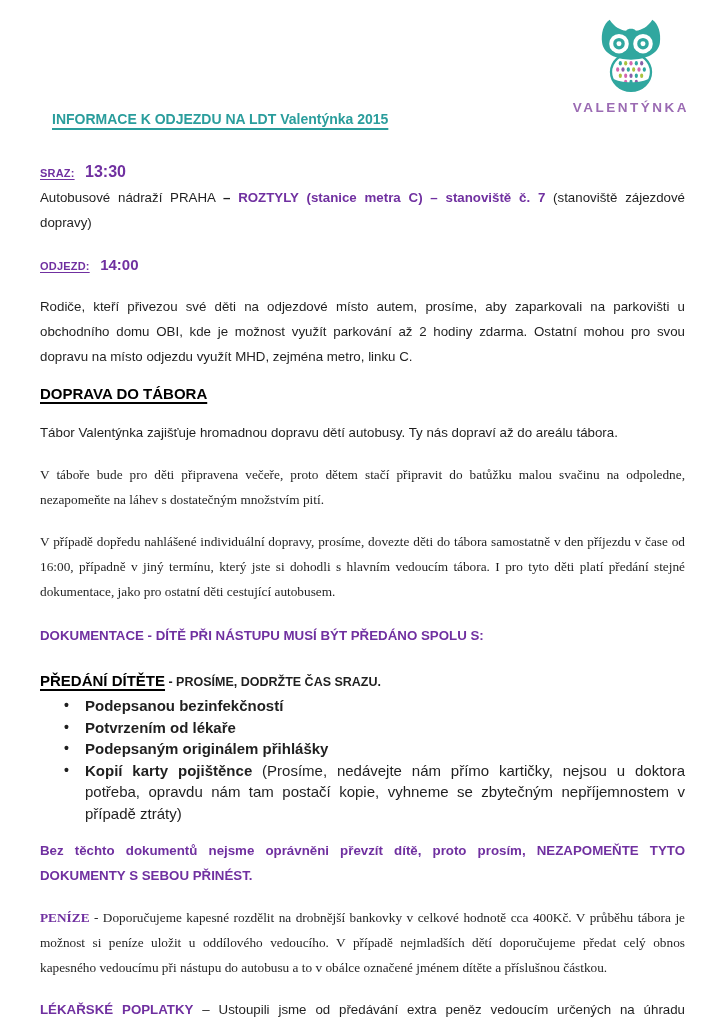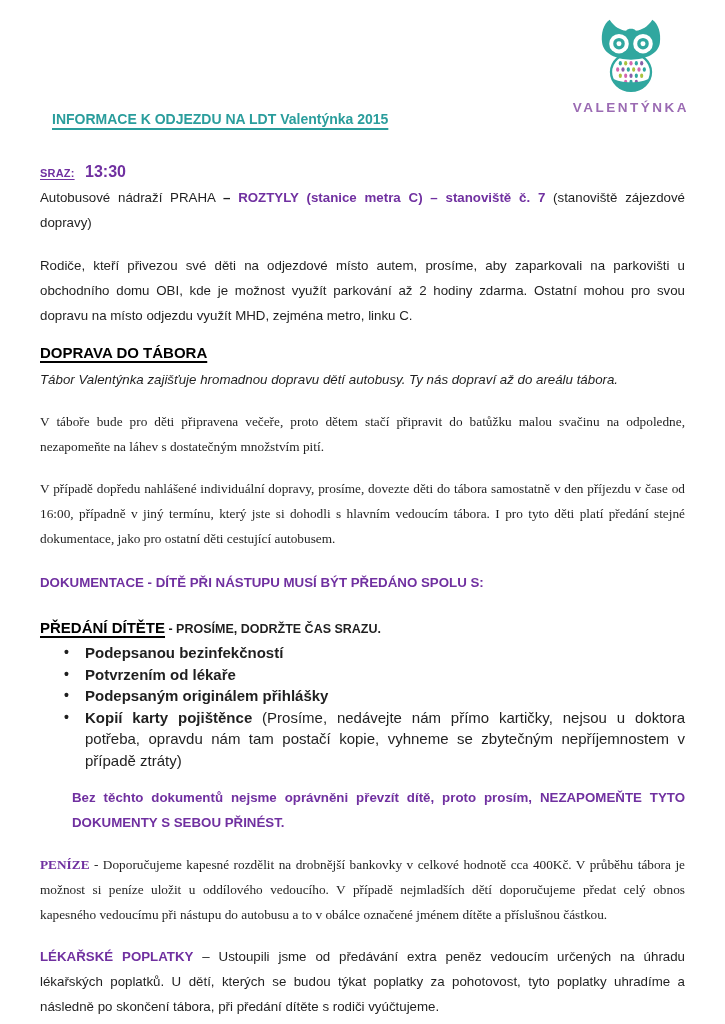--- a/index.html
+++ b/index.html
@@ -48,21 +48,21 @@
   ul.docs{list-style:none;margin:2px 0 0 0;padding:0;}
   ul.docs li{
     position:relative;padding-left:45px;font-size:15px;line-height:21.5px;
     text-align:justify;
   }
   ul.docs li::before{
     content:"•";position:absolute;left:24px;top:0;font-size:14px;font-weight:700;
   }
   
   .inline-h{font-size:15px;}
-  .warn{color:#7030a0;font-weight:700;margin-left:32px;}
+  .warn{color:#7030a0;font-weight:700;}
 </style>
 </head>
 <body>
 
 <div class="page">
 
   <div class="logo">
     <svg width="80" height="82" viewBox="0 0 90 92" aria-hidden="true">
 
       <ellipse cx="45" cy="63" rx="22.5" ry="21" fill="#ffffff" stroke="#30a79f" stroke-width="2.6"></ellipse>
@@ -113,25 +113,29 @@
   <h1 class="title">INFORMACE K ODJEZDU NA LDT Valentýnka 2015</h1>
 
   <div class="meta">
     <span class="meta-label">SRAZ:</span>
     <span class="meta-time">13:30</span>
   </div>
   <p class="para" style="margin-top:2px;">
     <span>Autobusové nádraží PRAHA </span><span class="b">– </span><span class="purple b">ROZTYLY (stanice metra C) – stanoviště č. 7</span><span> (stanoviště zájezdové dopravy)</span>
   </p>
 
+  <div class="meta meta2">
+    <span class="meta-label">ODJEZD:</span>
+    <span class="meta-time" style="font-size:15px;">14:00</span>
+  </div>
 
   <p class="para" style="margin-top:18px;">Rodiče, kteří přivezou své děti na odjezdové místo autem, prosíme, aby zaparkovali na parkovišti u obchodního domu OBI, kde je možnost využít parkování až 2 hodiny zdarma. Ostatní mohou pro svou dopravu na místo odjezdu využít MHD, zejména metro, linku C.</p>
 
   <h2 class="sec-h h-teal" style="margin-top:14px;">DOPRAVA DO TÁBORA</h2>
-  <p class="para" style="margin-top:3px;font-style:italic;">Tábor Valentýnka zajišťuje hromadnou dopravu dětí autobusy. Ty nás dopraví až do areálu tábora.</p>
+  <p class="para" style="margin-top:15px;">Tábor Valentýnka zajišťuje hromadnou dopravu dětí autobusy. Ty nás dopraví až do areálu tábora.</p>
   <p class="para mt-blank">V táboře bude pro děti připravena večeře, proto dětem stačí připravit do batůžku malou svačinu na odpoledne, nezapomeňte na láhev s dostatečným množstvím pití.</p>
   <p class="para mt-blank">V případě dopředu nahlášené individuální dopravy, prosíme, dovezte děti do tábora samostatně v den příjezdu v čase od 16:00, případně v jiný termínu, který jste si dohodli s hlavním vedoucím tábora. I pro tyto děti platí předání stejné dokumentace, jako pro ostatní děti cestující autobusem.</p>
 
   <p class="para purple b" style="margin-top:19px;">DOKUMENTACE - DÍTĚ PŘI NÁSTUPU MUSÍ BÝT PŘEDÁNO SPOLU S:</p>
 
   <p class="para" style="margin-top:22px;line-height:22px;">
     <span class="h-teal inline-h">PŘEDÁNÍ DÍTĚTE</span><span class="b" style="font-size:12.5px;"> - PROSÍME, DODRŽTE ČAS SRAZU.</span>
   </p>
 
   <ul class="docs">

